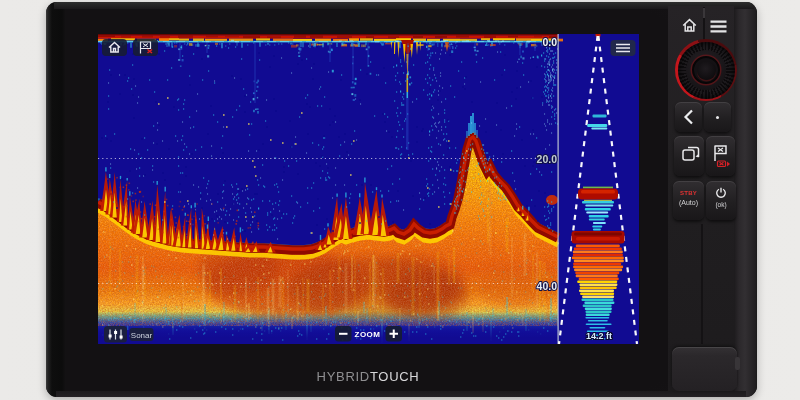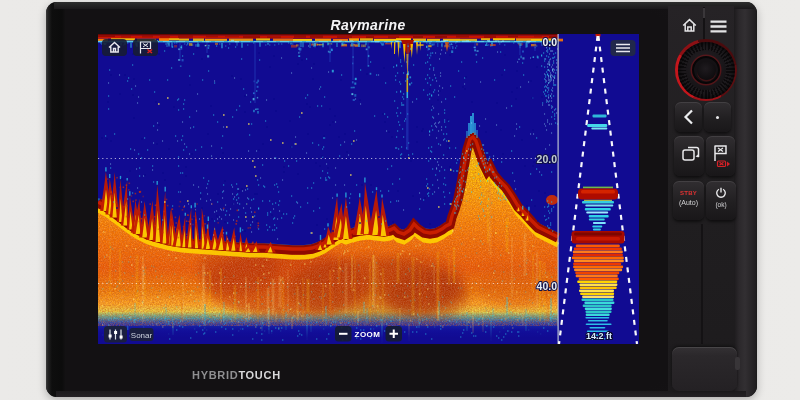--- a/index.html
+++ b/index.html
@@ -6,21 +6,20 @@
 #dev{position:absolute;left:46px;top:2px;width:711px;height:395px;border-radius:11px;background:#151315;overflow:hidden;box-shadow:0 3px 8px rgba(0,0,0,0.25)}
 .abs{position:absolute}
 </style></head><body>
 <div id="bg">
 <div id="dev">
   <div class="abs" style="left:0;top:0;width:20px;height:100%;background:linear-gradient(90deg,#3e3e3e 0,#222222 2px,#0e0e0e 6px,#0c0c0c 16px,#141214 20px)"></div>
   <div class="abs" style="left:687px;top:0;width:24px;height:100%;background:linear-gradient(90deg,#1a181a 0,#2b282b 6px,#322f32 12px,#211f21 22px,#1a1a1a 24px)"></div>
   <div class="abs" style="left:8px;top:0;width:700px;height:7px;background:linear-gradient(180deg,#2e2e2e 0,#242424 3px,#1a181a 7px)"></div>
   <div class="abs" style="left:10px;top:389px;width:690px;height:6px;background:linear-gradient(180deg,#1c1a1c,#242124)"></div>
   <div class="abs" style="left:20px;top:7px;width:667px;height:382px;background:radial-gradient(130% 115% at 42% 50%, #131113 55%, #1c1a1c 85%, #201e20 100%)"></div>
-  <div class="abs" style="left:146px;top:15px;width:352px;text-align:center;color:#f4f4f6;font-style:italic;font-weight:bold;font-size:14px;letter-spacing:0.4px">Raymarine</div>
   <div class="abs" style="left:52px;top:32px;width:541px;height:310px;background:#110b92"><svg width="541" height="310" viewBox="0 0 541 310">
 <defs>
 <linearGradient id="blufade2" x1="0" y1="279" x2="0" y2="308" gradientUnits="userSpaceOnUse">
  <stop offset="0" stop-color="#1512a0" stop-opacity="0"></stop>
  <stop offset="0.5" stop-color="#1210a0" stop-opacity="0.5"></stop>
  <stop offset="0.85" stop-color="#110b92" stop-opacity="0.92"></stop>
  <stop offset="1" stop-color="#110b92" stop-opacity="0.95"></stop>
 </linearGradient>
 <linearGradient id="ubg" x1="0" y1="100" x2="0" y2="310" gradientUnits="userSpaceOnUse">
  <stop offset="0" stop-color="#ffd800"></stop>
@@ -719,21 +718,21 @@
             <rect x="21.6" y="301.5" width="3" height="3" fill="#fff"></rect>
 <rect x="31.5" y="294" width="24" height="13" rx="3" fill="#1b2138" opacity="0.92"></rect>
 <text x="43.5" y="303.5" font-family="Liberation Sans, sans-serif" font-size="8" fill="#cdd3df" text-anchor="middle">Sonar</text>
 <rect x="237" y="292" width="16.5" height="15.5" rx="3.5" fill="#161c33" opacity="0.92"></rect>
 <path d="M241,299.8 h8.5" stroke="#fff" stroke-width="2"></path>
 <text x="269.5" y="302.5" font-family="Liberation Sans, sans-serif" font-weight="bold" font-size="8" fill="#fff" text-anchor="middle" letter-spacing="0.5">ZOOM</text>
 <rect x="287.5" y="292" width="16.5" height="15.5" rx="3.5" fill="#161c33" opacity="0.92"></rect>
 <path d="M291.5,299.8 h8.5 M295.75,295.5 v8.5" stroke="#fff" stroke-width="2"></path>
 </g>
 </svg></div>
-  <div class="abs" style="left:146px;top:367px;width:352px;text-align:left;font-size:11px;font-weight:bold;letter-spacing:0.7px"><span style="color:#8f8f91">HYBRID</span><span style="color:#d8d8da">TOUCH</span></div>
+  <div class="abs" style="left:146px;top:367px;width:352px;text-align:center;font-size:13px;font-weight:normal;letter-spacing:0.7px"><span style="color:#8f8f91">HYBRID</span><span style="color:#d8d8da">TOUCH</span></div>
   <div class="abs" style="left:622px;top:4px;width:66px;height:385px;background:linear-gradient(180deg,#262326,#211f21 40%,#1d1b1d)"></div>
   <div class="abs" style="left:657px;top:5px;width:2px;height:34px;background:#141214"></div>
   <div class="abs" style="left:657px;top:6px;width:1.5px;height:10px;background:#3a373a"></div>
   <svg class="abs" style="left:635px;top:15px" width="17" height="17" viewBox="0 0 17 17">
         <path d="M2.2,8.5 L8.5,2.6 L14.8,8.5 M4.2,7.2 V14 H12.8 V7.2 M6.8,14 V10 H10.2 V14" fill="none" stroke="#e3e3e5" stroke-width="1.5"></path>
       </svg>
   <svg class="abs" style="left:664px;top:18px" width="17" height="13" viewBox="0 0 17 13">
         <path d="M0.5,1.7 h16 M0.5,6.5 h16 M0.5,11.3 h16" stroke="#e3e3e5" stroke-width="2.3"></path>
       </svg>
   <div class="abs" style="left:629px;top:37px;width:62px;height:62px;border-radius:50%;background:conic-gradient(#4a0b0d 0deg 80deg, #5c0d10 80deg 150deg, #9c1217 150deg 205deg, #c4161c 205deg 300deg, #8c1014 300deg 345deg, #4a0b0d 345deg 360deg)"></div>

